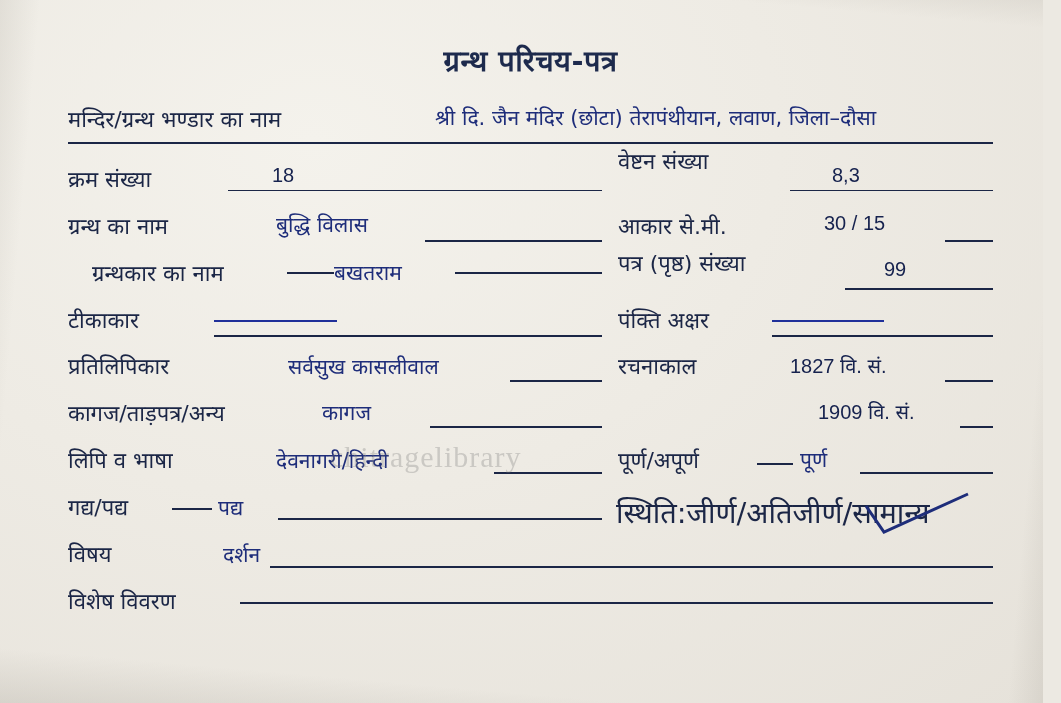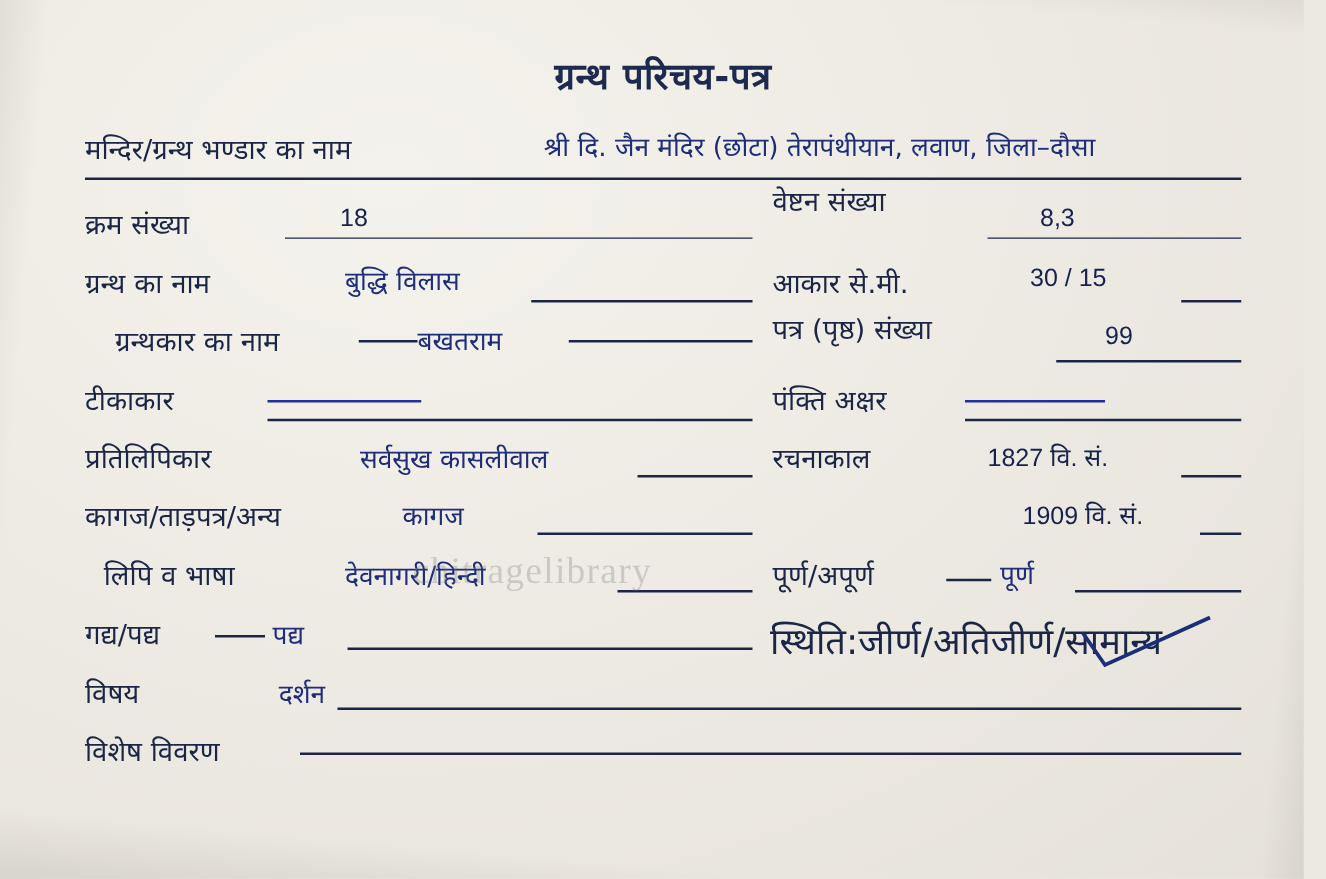--- a/index.html
+++ b/index.html
@@ -160,21 +160,21 @@
     <div class="value num" style="left:790px; top:352px;">1827 वि. सं.</div>
     <div class="rule" style="left:945px; top:380px; width:48px;"></div>
 
     <div class="label" style="left:68px; top:397px;">कागज/ताड़पत्र/अन्य</div>
     <div class="value" style="left:322px; top:398px;">कागज</div>
     <div class="rule" style="left:430px; top:426px; width:172px;"></div>
 
     <div class="value num" style="left:818px; top:398px;">1909 वि. सं.</div>
     <div class="rule" style="left:960px; top:426px; width:33px;"></div>
 
-    <div class="label" style="left:68px; top:444px;margin-left:15px;">लिपि व भाषा</div>
+    <div class="label" style="left:68px; top:444px;">लिपि व भाषा</div>
     <div class="value" style="left:276px; top:446px;">देवनागरी/हिन्दी</div>
     <div class="rule" style="left:494px; top:472px; width:108px;"></div>
 
     <div class="label" style="left:618px; top:444px;">पूर्ण/अपूर्ण</div>
     <div class="value" style="left:800px; top:445px;">पूर्ण</div>
     <div class="rule" style="left:757px; top:463px; width:36px;"></div>
     <div class="rule" style="left:860px; top:472px; width:133px;"></div>
 
     <div class="label" style="left:68px; top:491px;">गद्य/पद्य</div>
     <div class="value" style="left:218px; top:493px;">पद्य</div>

